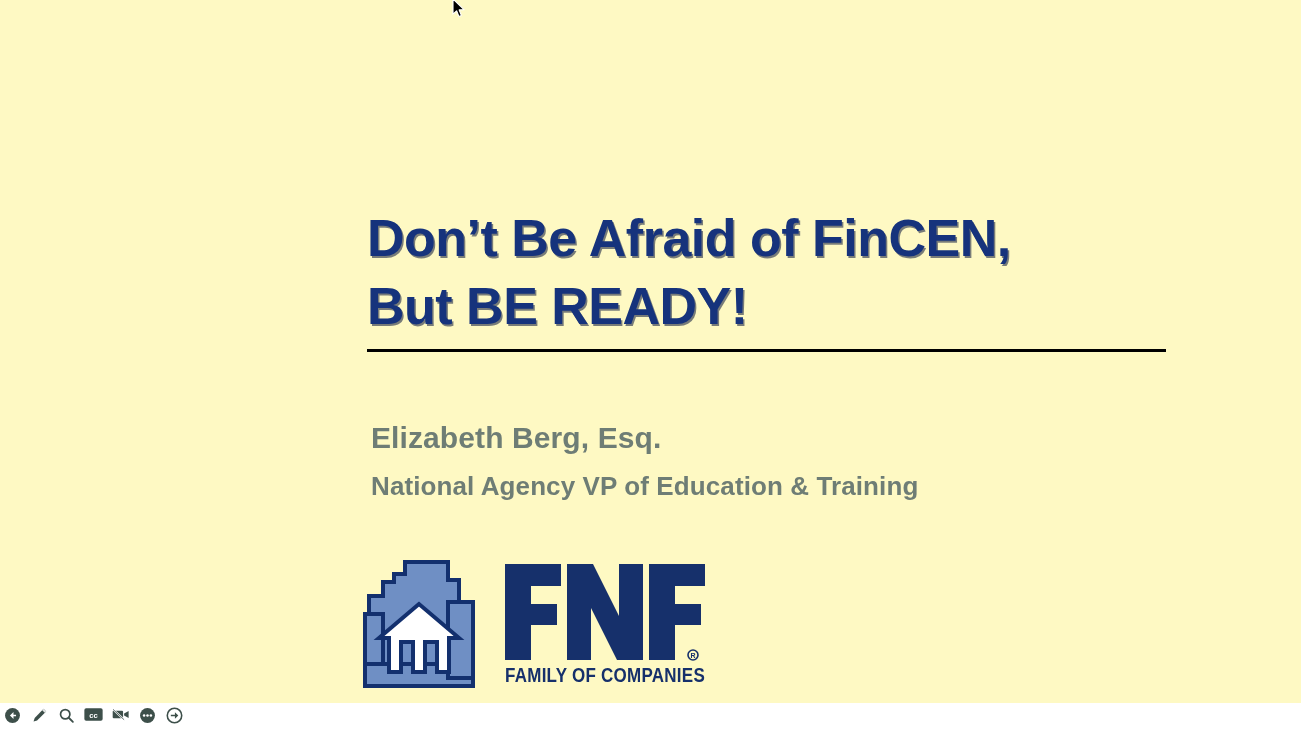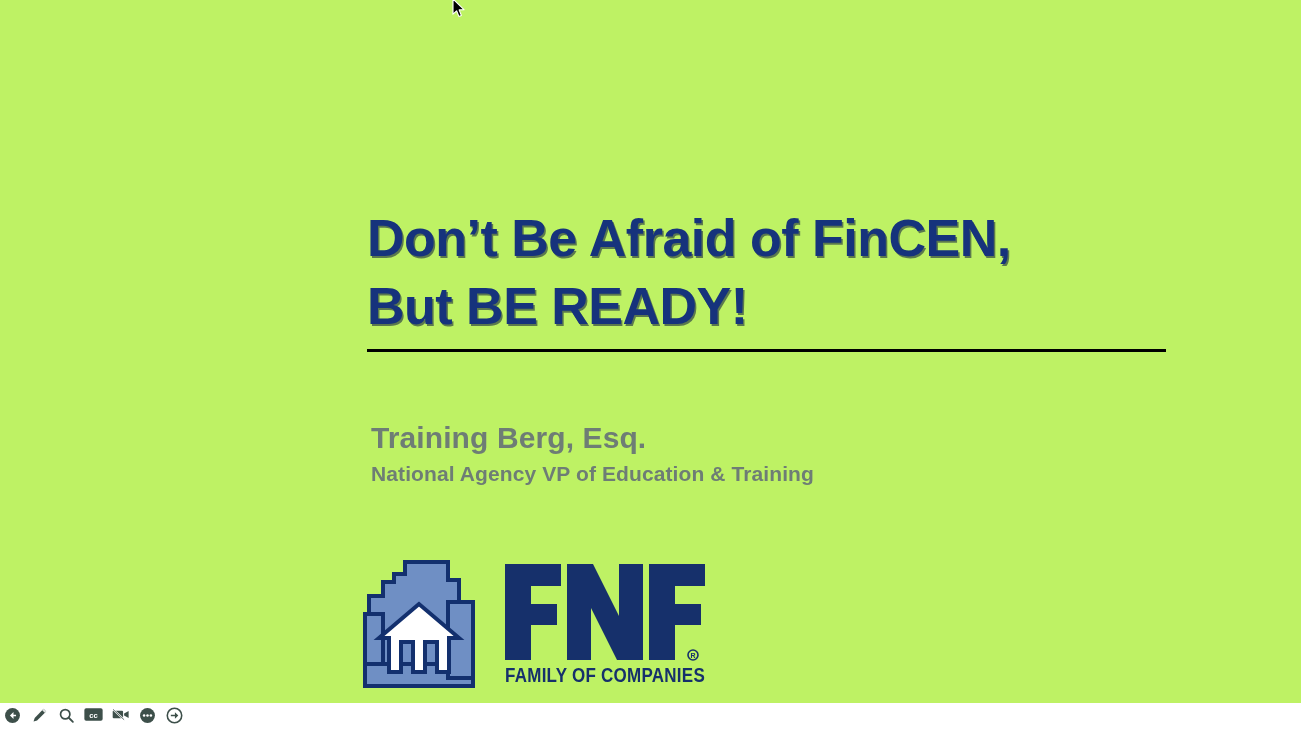--- a/index.html
+++ b/index.html
@@ -17,21 +17,21 @@
     position: relative;
     width: 1301px;
     height: 729px;
     background: #ffffff;
   }
 
   
   #slide {
     position: absolute;
     inset: 0;
-    background: #bef264;
+    background: #fef9c3;
   }
 
   
   .title-block {
     position: absolute;
     left: 367px;
     top: 204px;
     width: 810px;
   }
 
@@ -68,24 +68,25 @@
     font-weight: bold;
     font-size: 30px;
     line-height: 40px;
     color: #6e7d75;
     letter-spacing: 0.1px;
   }
 
   .presenter-role {
     font-family: "Liberation Sans", sans-serif;
     font-weight: bold;
-    font-size: 21px;
+    font-size: 26px;
     line-height: 32px;
     color: #6e7d75;
     letter-spacing: 0.1px;
+    margin-top: 12px;
   }
 
   
   .logo-block {
     position: absolute;
     left: 363px;
     top: 560px;
     width: 330px;
     height: 132px;
     display: flex;
@@ -140,21 +141,21 @@
   <div id="slide">
 
     <div class="title-block">
       <div class="slide-title">Don’t Be Afraid of FinCEN,
 But BE READY!</div>
     </div>
 
     <div class="title-rule"></div>
 
     <div class="presenter-block">
-      <div class="presenter-name">Training Berg, Esq.</div>
+      <div class="presenter-name">Elizabeth Berg, Esq.</div>
       <div class="presenter-role">National Agency VP of Education &amp; Training</div>
     </div>
 
     <div class="logo-block">
 
       <div class="logo-mark">
         <svg width="118" height="128" viewBox="0 0 118 128" aria-hidden="true">
 
           <path d="M42 2 H85 V20 H96 V42 H85 V118 H6 V36 H20 V22 H31 V14 H42 Z" fill="#6f8fc4" stroke="#13306e" stroke-width="4" stroke-linejoin="miter"></path>
 

